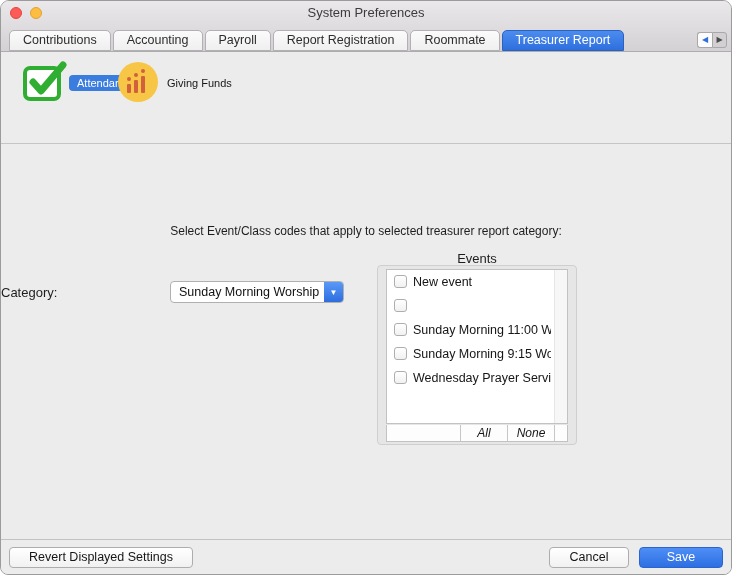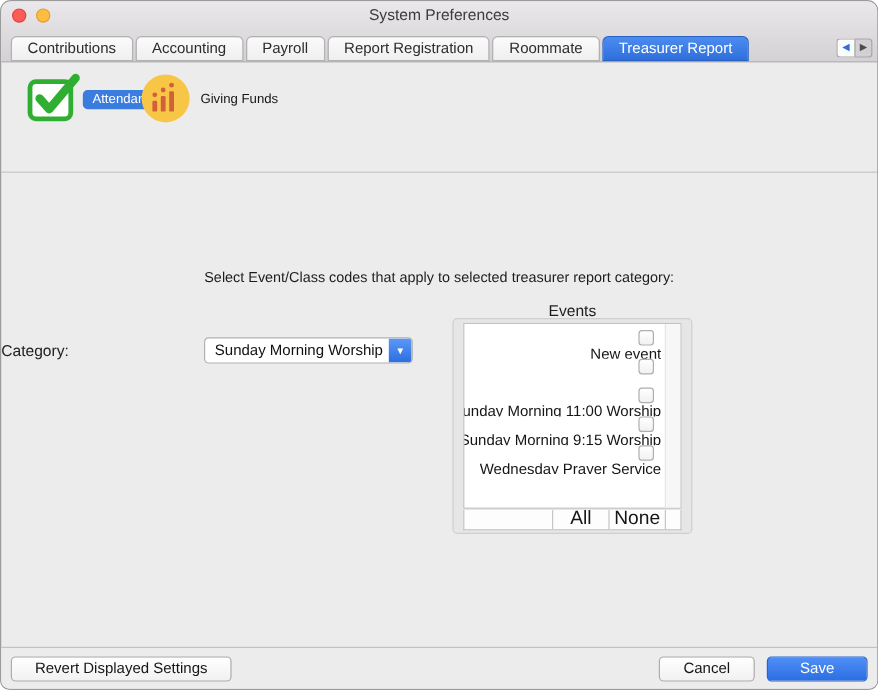--- a/index.html
+++ b/index.html
@@ -45,30 +45,30 @@
   .popup-value { flex:1; font-size:12.5px; line-height:20px; padding-left:8px; color:#111;
     white-space:nowrap; overflow:hidden; }
   .popup-btn { width:19px; background:linear-gradient(#5a99f7,#2d6edf); color:#fff;
     display:flex; align-items:center; justify-content:center; font-size:8px; }
   .events-title { position:absolute; left:376px; top:250px; width:200px; text-align:center;
     font-size:13px; color:#1d1d1d; }
   .events-well { position:absolute; left:376px; top:264px; width:200px; height:180px; box-sizing:border-box;
     background:#e6e6e6; border:1px solid #cfcfcf; border-radius:4px; }
   .events-list { position:absolute; left:8px; right:8px; top:3px; bottom:20px;
     background:#fff; border:1px solid #c2c2c2; overflow:hidden; padding-top:5px; box-sizing:border-box; }
-  .event-row { height:24px; display:flex; align-items:flex-end; padding:0 16px 0 7px;flex-direction:column; }
+  .event-row { height:24px; display:flex; align-items:flex-start; padding:0 16px 0 7px; }
   .checkbox { width:13px; height:13px; box-sizing:border-box; flex:none;
     border:1px solid #aeaeae; border-radius:3px; background:linear-gradient(#ffffff,#f1f1f1); margin-right:6px; }
   .event-label { font-size:12.5px; color:#151515; white-space:nowrap; overflow:hidden; }
   .events-scrollbar { position:absolute; top:0; right:0; bottom:0; width:12px;
     background:#f7f7f7; border-left:1px solid #e6e6e6; }
   .events-footer { position:absolute; left:8px; right:8px; bottom:2px; height:17px; box-sizing:border-box;
     background:#fdfdfd; border:1px solid #c2c2c2; border-top:none; display:flex; justify-content:flex-end; }
-  .footer-seg { width:46px; border-left:1px solid #c6c6c6; font-size:16px; line-height:16px;
-    text-align:center; color:#161616; }
+  .footer-seg { width:46px; border-left:1px solid #c6c6c6; font-size:12px; line-height:16px;
+    text-align:center; color:#161616;font-style:italic; }
   .footer-spacer { width:12px; border-left:1px solid #c6c6c6; }
   
   .bottombar { position:absolute; left:0; right:0; bottom:0; height:35px; box-sizing:border-box;
     border-top:1px solid #c3c1c3; background:#ececec; }
   .btn { position:absolute; top:7px; height:21px; box-sizing:border-box; border:1px solid #adadad;
     border-radius:4px; background:linear-gradient(#ffffff,#f1f1f1); font-size:12.5px; line-height:19px;
     text-align:center; color:#161616; white-space:nowrap; }
   .btn-revert { left:8px; width:184px; }
   .btn-cancel { right:102px; width:80px; }
   .btn-save { right:8px; width:84px; background:linear-gradient(#4e8ef6,#2d6fe2);

